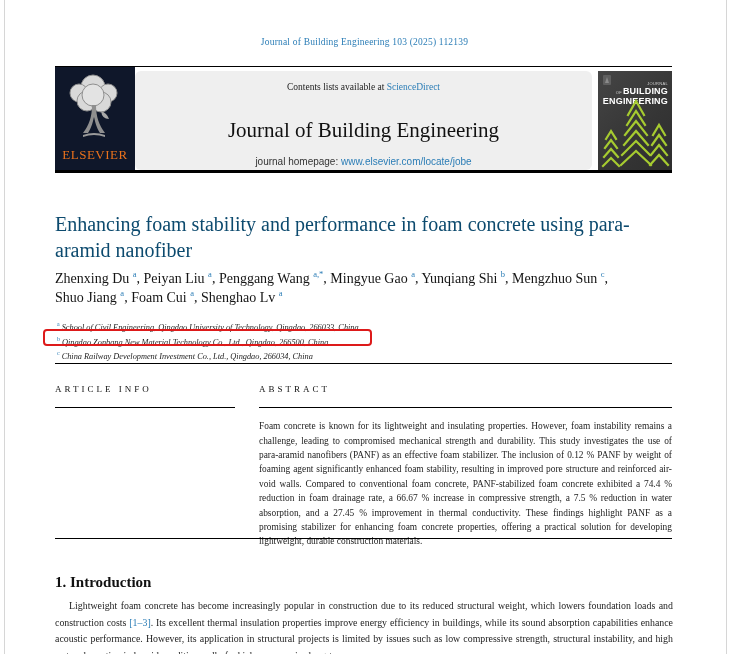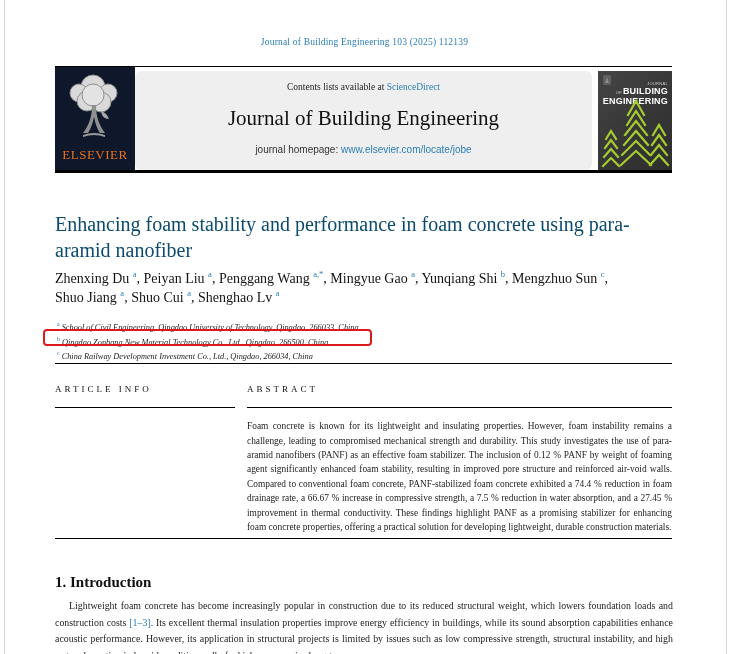--- a/index.html
+++ b/index.html
@@ -26,21 +26,21 @@
   .elsevier-word {
     text-align:center; font-size:13px; color:#e9711c; letter-spacing:0.5px;
     font-family:"Liberation Serif", serif; margin-top:-2px;
   }
   .banner {
     width:457px; margin-top:4px; height:99px; background:#efefef;
     text-align:center; padding-top:11px;border-radius:6px;
   }
   .contents-line { font-size:9.5px; color:#222; }
   .link { color:#2b7db6; text-decoration:none; cursor:pointer; }
-  .journal-title { font-size:21px; color:#111; margin-top:14px; }
+  .journal-title { font-size:21px; color:#111; margin-top:26px; }
   .homepage-line { font-family:"Liberation Sans", sans-serif; font-size:10px; color:#333; margin-top:13px; }
 
   .cover {
     width:74px; height:99px; margin-top:4px; margin-left:6px; position:relative;
     background:linear-gradient(135deg,#454545 0%, #353535 60%, #2e2e2e 100%);
     overflow:hidden;
   }
   .cover-emblem { position:absolute; top:4px; left:5px; width:8px; height:10px; background:#5f5f5f; border-radius:1px; }
   .cover-emblem::after { content:""; position:absolute; left:2px; top:2px; width:4px; height:6px; background:#8a8a8a; clip-path:polygon(50% 0,100% 100%,0 100%); }
   .cover-title {
@@ -68,21 +68,21 @@
   .affil-line { position:relative; height:14.5px; line-height:14.5px; }
   .affil-line sup { font-size:6px; color:#2b7db6; font-style:normal; margin-right:2px; }
   .red-box {
     position:absolute; left:-14px; top:-2.5px; width:329px; height:17px;
     border:2.5px solid #dd1a1a; border-radius:4px; pointer-events:none;
   }
 
   
   .info-abstract { position:absolute; left:55px; top:363px; width:617px; }
   .rule-block-top { height:1.3px; background:#000; }
-  .cols { display:flex; gap:12px; }
+  .cols { display:flex; gap:24px; }
   .col-left { width:180px; }
   .col-right { flex:1; }
   .col-heading { margin-top:20px; font-size:9px; letter-spacing:3px; color:#111; }
   .col-rule { margin-top:13px; height:1px; background:#000; }
   .keywords { margin-top:11px; font-size:8.5px; line-height:1.6; color:#1d1d1d; }
   .keywords-label { font-style:italic; }
   .abstract-text {
     margin-top:11px; font-size:9.4px; line-height:1.53; text-align:justify; color:#1d1d1d;
   }
   .rule-block-bottom { position:absolute; left:55px; top:538px; width:617px; height:1.3px; background:#000; }
@@ -160,21 +160,21 @@
 <h1 class="article-title" style="font-weight:normal;">Enhancing foam stability and performance in foam concrete using para-aramid nanofiber</h1>
 
 <div class="authors">
   <span class="author"><span>Zhenxing Du</span> <sup>a</sup></span>
   <span class="author"><span>Peiyan Liu</span> <sup>a</sup></span>
   <span class="author"><span>Penggang Wang</span> <sup>a,*</sup></span>
   <span class="author"><span>Mingyue Gao</span> <sup>a</sup></span>
   <span class="author"><span>Yunqiang Shi</span> <sup>b</sup></span>
   <span class="author"><span>Mengzhuo Sun</span> <sup>c</sup></span>
   <span class="author"><span>Shuo Jiang</span> <sup>a</sup></span>
-  <span class="author"><span>Shuo Cui</span> <sup>a</sup></span>
+  <span class="author"><span>Foam Cui</span> <sup>a</sup></span>
   <span class="author"><span>Shenghao Lv</span> <sup>a</sup></span>
 </div>
 
 <div class="affiliations">
   <div class="affil-line"><sup>a</sup><span>School of Civil Engineering, Qingdao University of Technology, Qingdao, 266033, China</span></div>
   <div class="affil-line">
     <div class="red-box"></div>
     <sup>b</sup><span>Qingdao Zonbang New Material Technology Co., Ltd., Qingdao, 266500, China</span>
   </div>
   <div class="affil-line"><sup>c</sup><span>China Railway Development Investment Co., Ltd., Qingdao, 266034, China</span></div>

